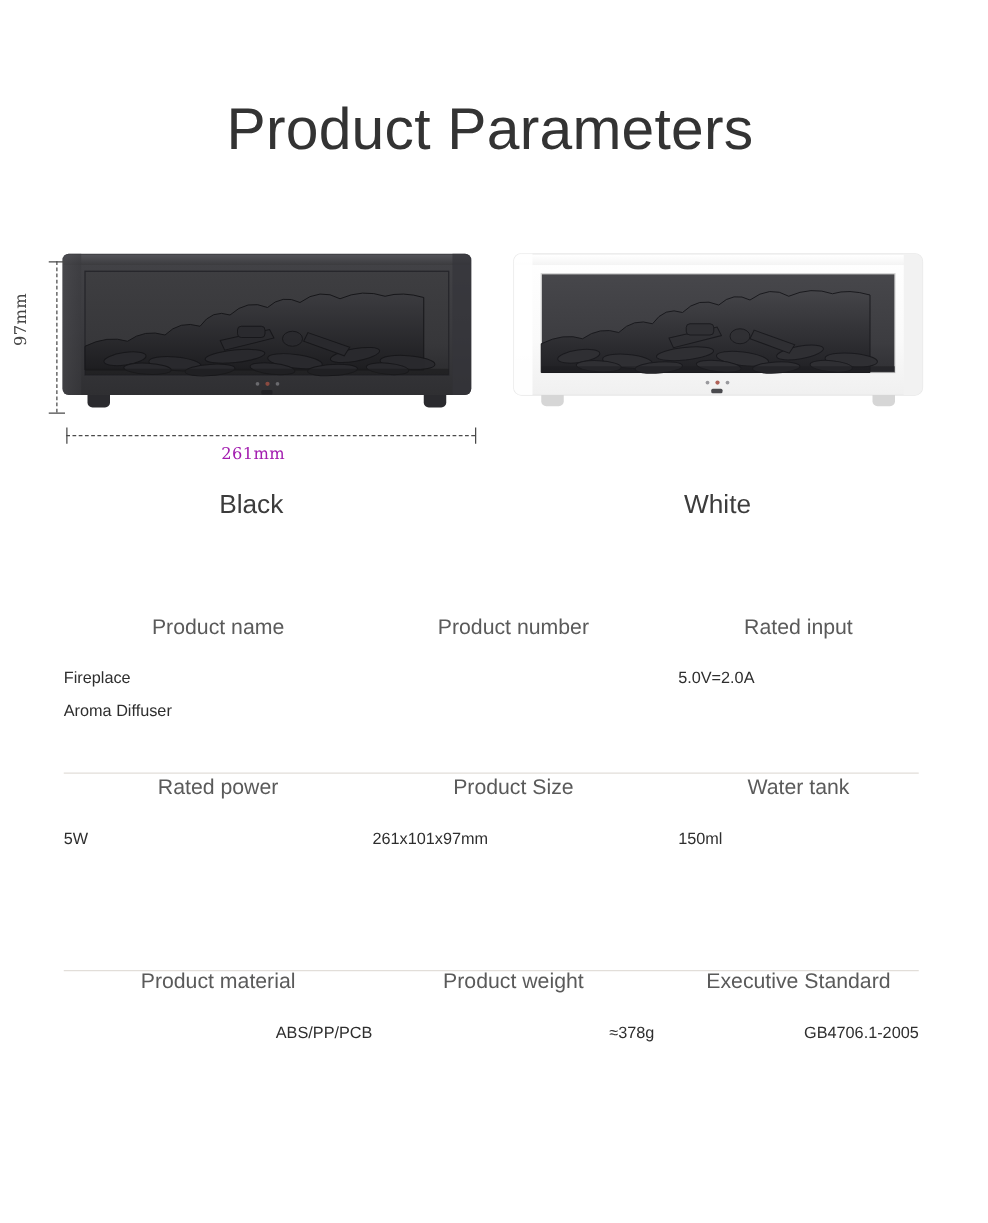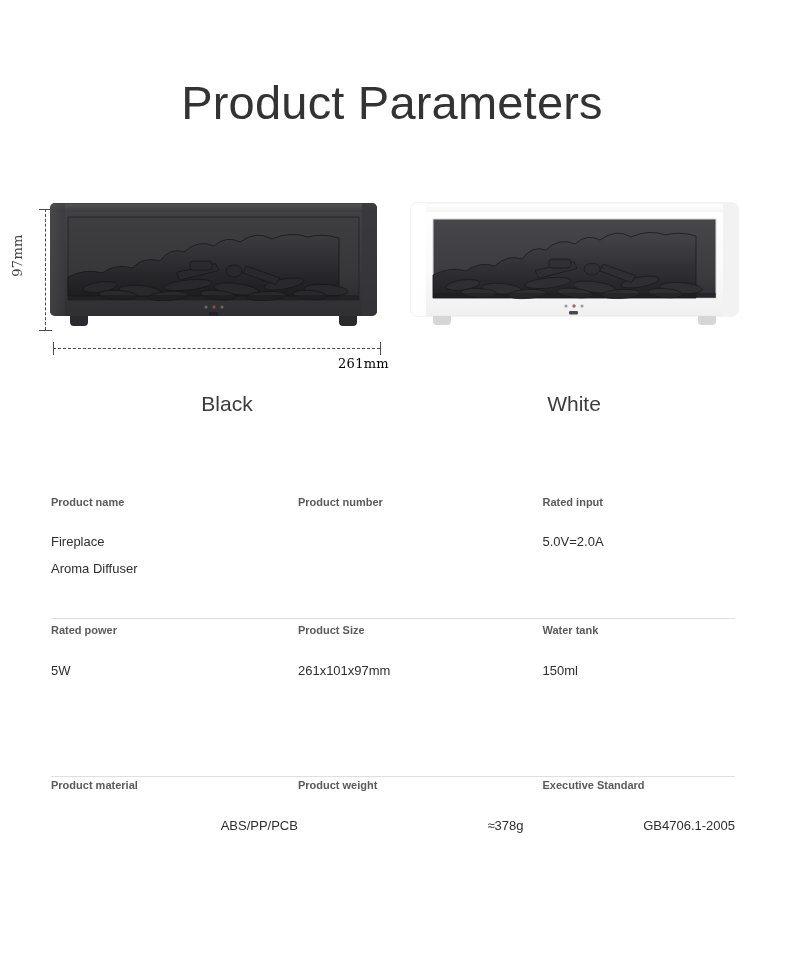--- a/index.html
+++ b/index.html
@@ -95,42 +95,42 @@
     top: 342px;
     width: 0;
     height: 13px;
     border-left: 1px solid #4a4a4a;
   }
   .dim-h-cap.left { left: 53px; }
   .dim-h-cap.right { left: 380px; }
 
   .dim-h-label {
     position: absolute;
-    left: 62px;
+    left: 39px;
     top: 356px;
     width: 327px;
-    text-align: right;
+    text-align: center;
     font-family: "DejaVu Serif", serif;
     font-size: 13px;
-    color: #000000;
+    color: #a21caf;
     letter-spacing: 0.3px;
   }
 
   
   .color-caption {
     position: absolute;
     top: 390px;
     width: 200px;
     text-align: center;
     font-size: 21px;
     font-weight: 400;
     color: #3c3c3c;
     line-height: 28px;
   }
-  .color-caption.black-cap { left: 127px; }
+  .color-caption.black-cap { left: 101px; }
   .color-caption.white-cap { left: 474px; }
 
   
   .spec-table {
     position: absolute;
     left: 51px;
     top: 490px;
     width: 684px;
   }
   .spec-row {
@@ -142,25 +142,26 @@
     width: 100%;
   }
   .spec-cell {
     box-sizing: border-box;
   }
   .spec-cell.c1 { width: 254px; }
   .spec-cell.c2 { width: 232px; }
   .spec-cell.c3 { width: 198px; margin-left: 19px; }
 
   .spec-label {
-    font-size: 11px;
-    font-weight: 700;
+    font-size: 17px;
+    font-weight: 400;
     color: #5a5a5a;
     line-height: 24px;
     white-space: pre-line;
+    text-align: center;
   }
   .spec-value {
     font-size: 13px;
     font-weight: 400;
     color: #2e2e2e;
     line-height: 27px;
     white-space: pre-line;
   }
 
   .row-1 .spec-label { padding-top: 0; }

